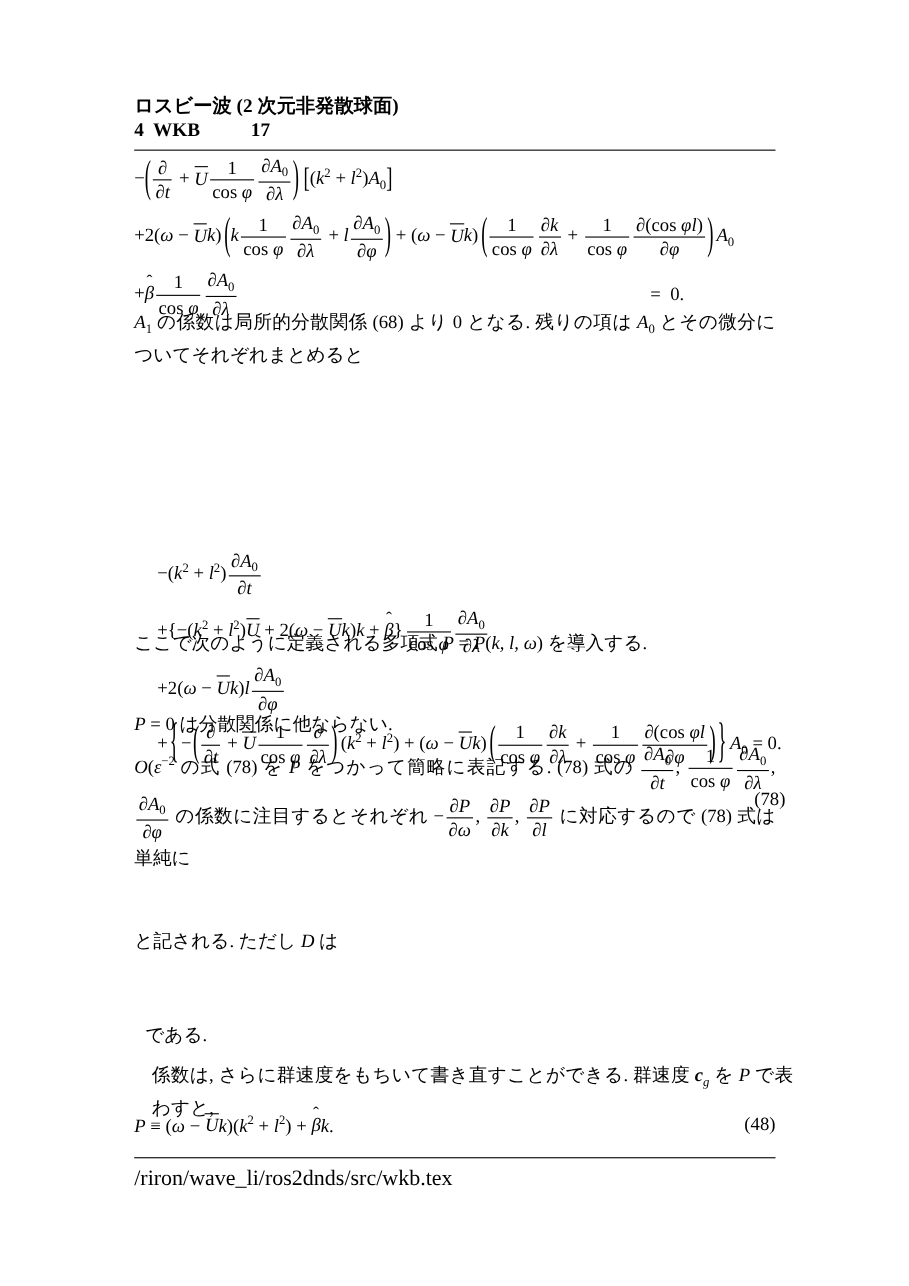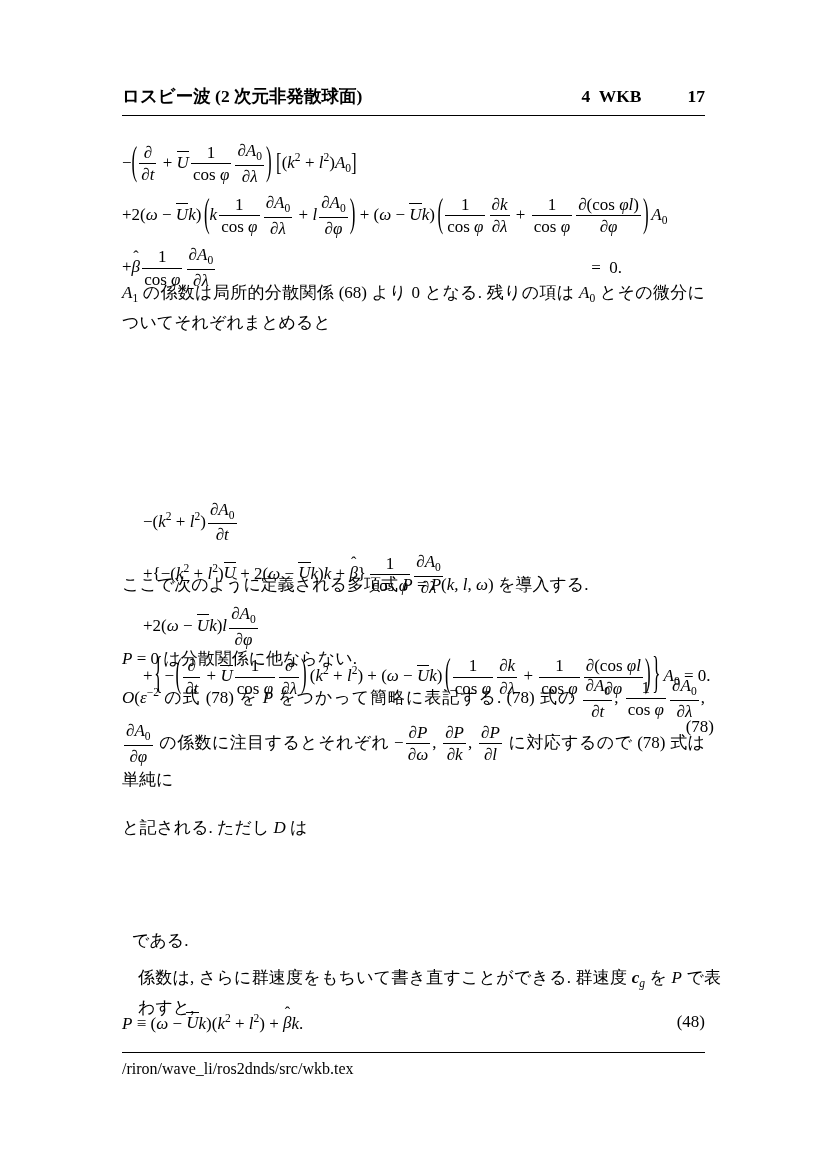--- a/index.html
+++ b/index.html
@@ -1,28 +1,28 @@
 <!DOCTYPE html>
 <html><head>
 <meta charset="utf-8">
 <style>
   html,body{margin:0;padding:0;}
   body{
     width:826px;height:1169px;position:relative;background:#ffffff;color:#000000;
     font-family:"Liberation Serif","DejaVu Serif",serif;font-size:17px;
     -webkit-font-smoothing:antialiased;overflow:hidden;
   }
-  .block{position:absolute;left:122px;width:583px;}
+  .block{position:absolute;left:122px;width:583px;flex-direction:column;}
   
   .header{top:84px;display:flex;justify-content:space-between;align-items:baseline;
           font-weight:bold;font-size:17.5px;border-bottom:1.6px solid #000;padding-bottom:7px;}
   .ws{white-space:pre;}
   .pgno{margin-left:46px;}
   .footer{top:1052px;border-top:1.2px solid #000;padding-top:7px;display:flex;
-          justify-content:space-between;font-size:16px;}
+          justify-content:space-between;font-size:20px;}
   
   .para{line-height:1.68;text-align:justify;}
   
   .disp{position:relative;}
   .mline{white-space:pre;margin:7px 0;}
   .spread{display:flex;justify-content:space-between;align-items:center;}
   .mgroup{white-space:pre;}
   .cline{text-align:left;}
   .numline{text-align:right;margin-top:18px;}
   .eqnum{position:absolute;right:0;top:50%;transform:translateY(-50%);}
@@ -103,21 +103,21 @@
     </span><span class="mu">, </span><span class="frac">
       <span class="fnum"><span class="mi">∂P</span></span>
       <span class="fbar"></span>
       <span class="fden"><span class="mi">∂k</span></span>
     </span><span class="mu">, </span><span class="frac">
       <span class="fnum"><span class="mi">∂P</span></span>
       <span class="fbar"></span>
       <span class="fden"><span class="mi">∂l</span></span>
     </span><span class="mu"> に対応するので (78) 式は単純に</span></p>
 
-<p class="block para" style="top:814px;margin:0;"><span class="mu">と記される. ただし </span><span class="mi">D</span><span class="mu"> は</span></p>
+<p class="block para" style="top:842px;margin:0;"><span class="mu">と記される. ただし </span><span class="mi">D</span><span class="mu"> は</span></p>
 
 <p class="block para" style="top:917px;margin:10px;"><span class="mu">である.</span></p>
 
 <p class="block para" style="top:948px;margin:16px;"><span class="mu">係数は, さらに群速度をもちいて書き直すことができる. 群速度 </span><span class="mbi">c</span><sub class="mi">g</sub><span class="mu"> を </span><span class="mi">P</span><span class="mu"> で表わすと,</span></p>
 
 <div class="block footer">
   <span>/riron/wave_li/ros2dnds/src/wkb.tex</span>
 </div>
 
 </body></html>

